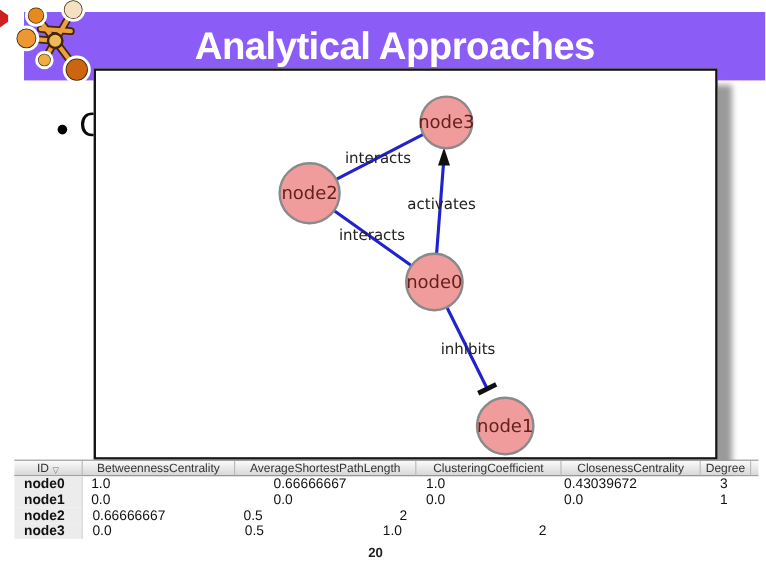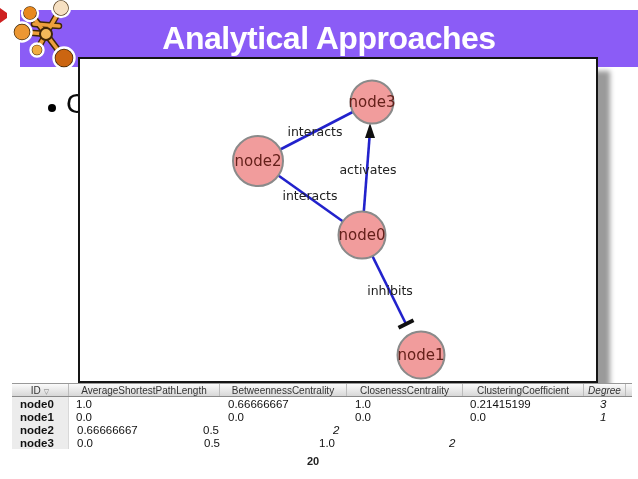--- a/index.html
+++ b/index.html
@@ -50,21 +50,21 @@
   .td {
     font-size:11.5px; color:#111; box-sizing:border-box; display:flex; align-items:center;
     white-space:nowrap; overflow:hidden;
   }
   .td.idcell { background:#ececec; font-weight:bold; padding-left:8px; border-right:1px solid #d8d8d8; }
   .c0 { width:57px; }
   .c1 { width:151px; padding-left:7px; }
   .c2 { width:127px; padding-left:8px; }
   .c3 { width:116px; padding-left:8px; }
   .c4 { width:121px; padding-left:7px; }
-  .c5 { width:42px;  padding-left:16px;font-style:italic; }
+  .c5 { width:42px;  padding-left:16px; }
   .c6 { width:6px; border-right:none; padding:0; }
   .thead .c1,.thead .c2,.thead .c3,.thead .c4,.thead .c5 { padding-left:0; }
   
   .page-number {
     position:absolute; left:0; right:12px; top:455px; text-align:center;
     font-size:11px; font-weight:bold; color:#222;
   }
 </style>
 </head>
 <body>
@@ -142,33 +142,33 @@
       <text class="edge-label" x="310" y="236">inhibits</text>
     </svg>
   </div>
 
   <div class="table-wrap">
     <div class="thead">
       <div class="th c0">
         <span>ID</span>
           <span class="sort-glyph">▽</span>
       </div>
+      <div class="th c2">BetweennessCentrality</div>
       <div class="th c1">AverageShortestPathLength</div>
-      <div class="th c2">BetweennessCentrality</div>
+      <div class="th c4">ClusteringCoefficient</div>
       <div class="th c3">ClosenessCentrality</div>
-      <div class="th c4">ClusteringCoefficient</div>
       <div class="th c5">Degree</div>
       <div class="th c6"></div>
     </div>
     <div class="trow">
       <div class="td idcell c0">node0</div>
       <div class="td c1">1.0</div>
       <div class="td c2">0.66666667</div>
       <div class="td c3">1.0</div>
-      <div class="td c4">0.21415199</div>
+      <div class="td c4">0.43039672</div>
       <div class="td c5">3</div>
     </div>
     <div class="trow">
       <div class="td idcell c0">node1</div>
       <div class="td c1">0.0</div>
       <div class="td c2">0.0</div>
       <div class="td c3">0.0</div>
       <div class="td c4">0.0</div>
       <div class="td c5">1</div>
     </div>

